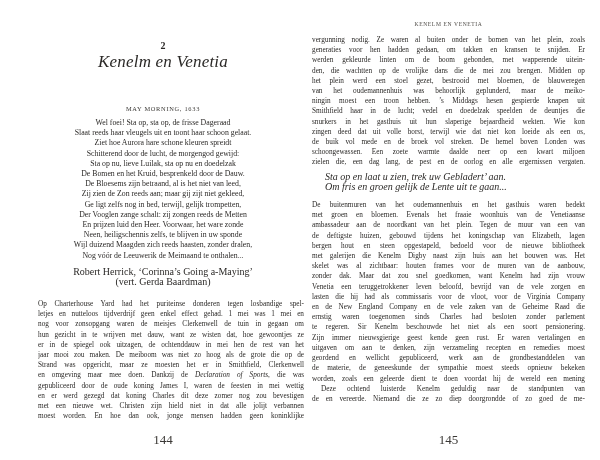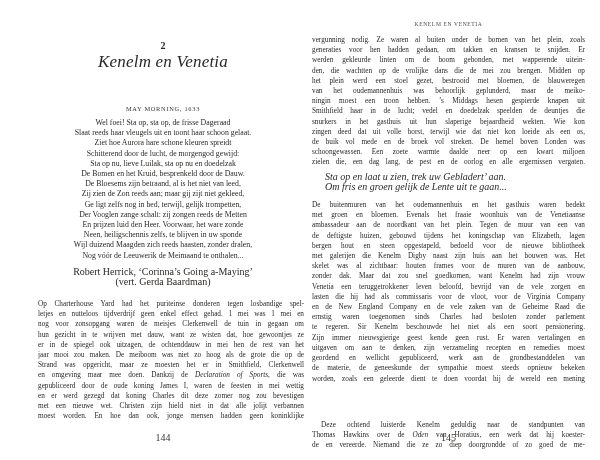--- a/index.html
+++ b/index.html
@@ -42,36 +42,36 @@
 
   .bodyblock { font-size: 7.25px; line-height: 10.2px; }
   .left-body { position: absolute; top: 299px; left: 0; width: 266px; margin-left: 8px; }
   .right-flow { position: absolute; top: 35px; left: 0; width: 273px; }
 
   .justified .tline {
     white-space: nowrap; overflow: hidden;
     text-align: justify; text-align-last: justify;
   }
   .justified .tline.last-left { text-align-last: left; }
-  .tline.first-indent { text-indent: 9px; margin-top: 36px; }
+  .tline.first-indent { text-indent: 9px; }
 
   .verse-quote {
     margin: 4px 0 8px 13px;
     font-style: italic; font-size: 10px; line-height: 10.2px;
   }
   .verse-quote .tline { text-align: left; }
 
   .running-header {
     position: absolute; top: 21px; left: 0; width: 100%;
     text-align: center; font-size: 5.6px; letter-spacing: 0.6px;
     color: #504d49;
   }
   .page-number {
     position: absolute; top: 432px; left: 0; width: 100%;
-    text-align: center; font-size: 10px; color: #3a3835;
+    text-align: center; font-size: 13px; color: #3a3835;
   }
   i { font-style: italic; }
 </style>
 </head>
 <body>
 
 <div class="spread">
 
   <div class="col col-left">
     <div class="chapter-number">2</div>
@@ -159,21 +159,20 @@
           <div class="tline"><span>te regeren. Sir Kenelm beschouwde het niet als een soort pensionering.</span></div>
           <div class="tline"><span>Zijn immer nieuwsgierige geest kende geen rust. Er waren vertalingen en</span></div>
           <div class="tline"><span>uitgaven om aan te denken, zijn verzameling recepten en remedies moest</span></div>
           <div class="tline"><span>geordend en wellicht gepubliceerd, werk aan de grondbestanddelen van</span></div>
           <div class="tline"><span>de materie, de geneeskunde der sympathie moest steeds opnieuw bekeken</span></div>
           <div class="tline"><span>worden, zoals een geleerde dient te doen voordat hij de wereld een mening</span></div>
         </div>
 
       <div class="bodyblock justified">
           <div class="tline first-indent"><span>Deze ochtend luisterde Kenelm geduldig naar de standpunten van</span></div>
-          <div class="tline"><span>Thomas Hawkins over de </span><i>Oden</i><span> van Horatius, een werk dat hij koester-</span></div>
           <div class="tline"><span>de en vereerde. Niemand die ze zo diep doorgrondde of zo goed de me-</span></div>
         </div>
     </div>
 
     <div class="page-number">145</div>
   </div>
 
 </div>
 
 </body></html>

